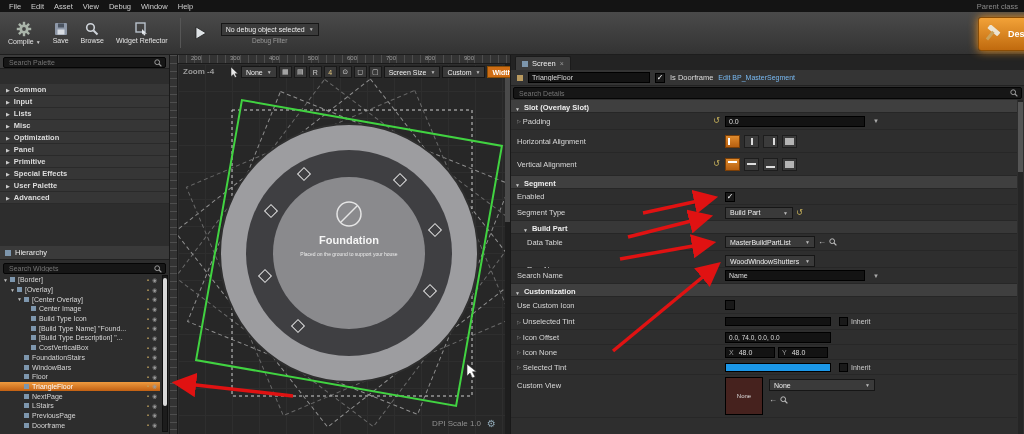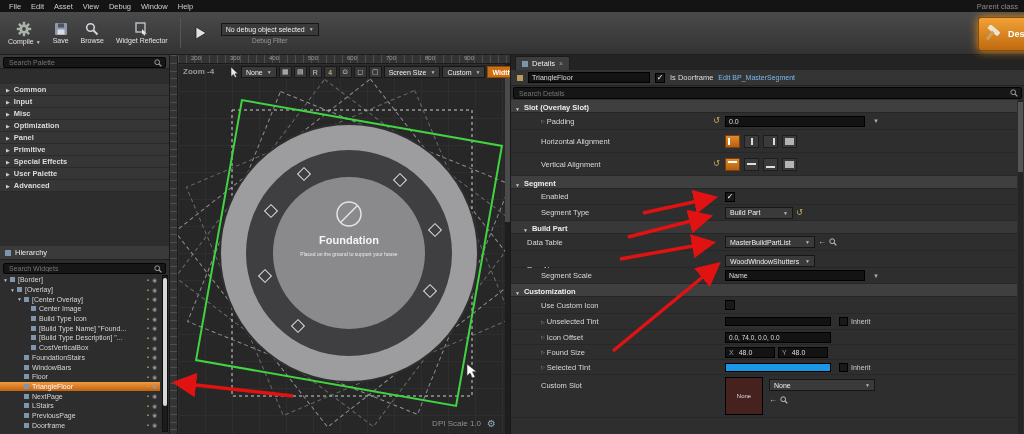--- a/index.html
+++ b/index.html
@@ -98,21 +98,21 @@
   .namerow{height:16px;background:#343434;display:flex;align-items:center;gap:5px;padding:0 6px;border-bottom:1px solid #222}
   .namefield{width:122px;height:11px;background:#131313;border:1px solid #000;color:#ddd;font-size:7px;
              padding:0 3px;font-family:inherit}
   .link{color:#78b9f2;font-size:7px}
   .dsearch{height:12px;margin:1px 2px}
   .rows{position:absolute;top:45px;left:0;right:7px;bottom:0;overflow:hidden}
   .shead{height:13px;background:#3f3f3f;display:flex;align-items:flex-end;gap:4px;padding:0 4px;font-weight:bold;
          font-size:7.5px;color:#eee;border-bottom:1px solid #262626}
   .shead.sub{background:#383838;padding-left:12px}
   .drow{position:relative;display:flex;align-items:center;border-bottom:1px solid #272727;background:#2e2e2e;
-        font-size:7.5px;color:#d8d8d8;padding-left:30px}
+        font-size:7.5px;color:#d8d8d8;padding-left:6px}
   .drow .lbl{display:flex;align-items:center}
   .drow.indent{padding-left:16px}
   .val{position:absolute;left:214px;display:flex;align-items:center;gap:3px}
   .bindar{position:absolute;left:362px;color:#aaa;font-size:6px}
   .rst{position:absolute;left:202px}
   .ab{width:15px;height:13px;background:#3b3b3b;border:1px solid #1d1d1d;position:relative;margin-right:1px}
   .ab.active{background:linear-gradient(#e08b2d,#b65f10);border-color:#7a3f08}
   .ab i{position:absolute;background:#ddd}
   .ab.active i{background:#fff}
   .bar-l{left:2px;top:2px;bottom:2px;width:2px}
@@ -232,20 +232,24 @@
       <div class="pcat">
           <span class="tri">▶</span>
           <span>Common</span>
         </div>
       <div class="pcat">
           <span class="tri">▶</span>
           <span>Input</span>
         </div>
       <div class="pcat">
           <span class="tri">▶</span>
+          <span>Lists</span>
+        </div>
+      <div class="pcat">
+          <span class="tri">▶</span>
           <span>Misc</span>
         </div>
       <div class="pcat">
           <span class="tri">▶</span>
           <span>Optimization</span>
         </div>
       <div class="pcat">
           <span class="tri">▶</span>
           <span>Panel</span>
         </div>
@@ -502,21 +506,21 @@
     </div>
     <div class="cscroll">
         <div class="cthumb"></div>
       </div>
   </div>
 
   <div class="right">
     <div class="tabstrip">
       <div class="tab">
         <span class="phicon"></span>
-        <span>Details</span>
+        <span>Screen</span>
         <span class="x">×</span>
       </div>
     </div>
     <div class="namerow">
       <span class="phicon" style="background:#b99a5f"></span>
       <input class="namefield" value="TriangleFloor" style="">
       <span class="cb">✓</span>
       <span>Is Doorframe</span>
       <span class="link">Edit BP_MasterSegment</span>
     </div>
@@ -622,21 +626,21 @@
       <div class="drow indent" style="height:17px">
         <span class="lbl" style="align-self:flex-start;margin-top:14px">Row Name</span>
         <div class="val" style="top:4px">
           <div class="combo" style="width:90px">
             <span style="overflow:hidden">WoodWindowShutters</span>
               <span class="ar" style="margin-left:auto">▼</span>
           </div>
         </div>
       </div>
       <div class="drow" style="height:16px">
-        <span class="lbl">Segment Scale</span>
+        <span class="lbl">Search Name</span>
         <div class="val">
             <div class="input" style="width:140px">Name</div>
           </div>
         <span class="bindar">▼</span>
       </div>
 
       <div class="shead">
         <span class="tri">▼</span>
         <span>Customization</span>
       </div>
@@ -664,21 +668,21 @@
             <span class="tri2">▷</span>
             <span>Icon Offset</span>
           </span>
         <div class="val">
             <div class="input" style="width:106px;font-size:6.5px">0.0, 74.0, 0.0, 0.0</div>
           </div>
       </div>
       <div class="drow" style="height:15px">
         <span class="lbl">
             <span class="tri2">▷</span>
-            <span>Found Size</span>
+            <span>Icon None</span>
           </span>
         <div class="val">
           <div class="input" style="width:50px">
             <span class="axis">X</span>
             <span>48.0</span>
           </div>
           <div class="input" style="width:50px">
             <span class="axis">Y</span>
             <span>48.0</span>
           </div>
@@ -691,21 +695,21 @@
           </span>
         <div class="val">
             <div class="swatch" style="background:#1b97e8"></div>
           </div>
         <span class="inh">
             <span class="cb" style="width:9px;height:9px"></span>
             <span>Inherit</span>
           </span>
       </div>
       <div class="drow" style="height:43px;align-items:flex-start">
-        <span class="lbl" style="margin-top:6px">Custom Slot</span>
+        <span class="lbl" style="margin-top:6px">Custom View</span>
         <div class="thumb">
             <span>None</span>
           </div>
         <div class="val" style="left:258px;top:4px">
           <div class="combo" style="width:106px">
             <span>None</span>
               <span class="ar" style="margin-left:auto">▼</span>
           </div>
         </div>
         <div class="val" style="left:258px;top:21px">

